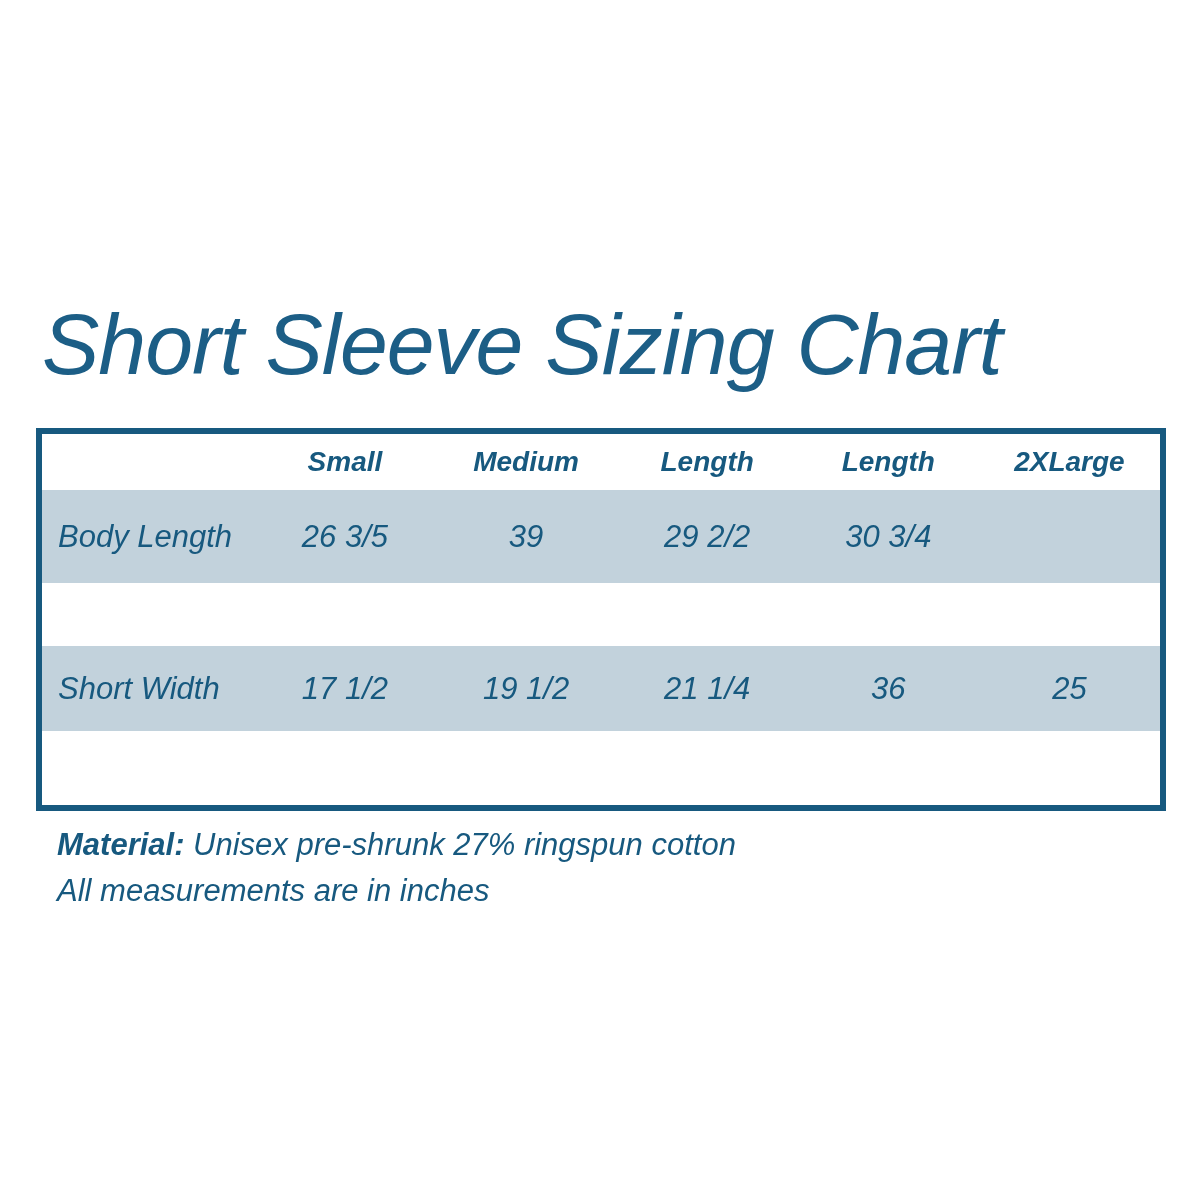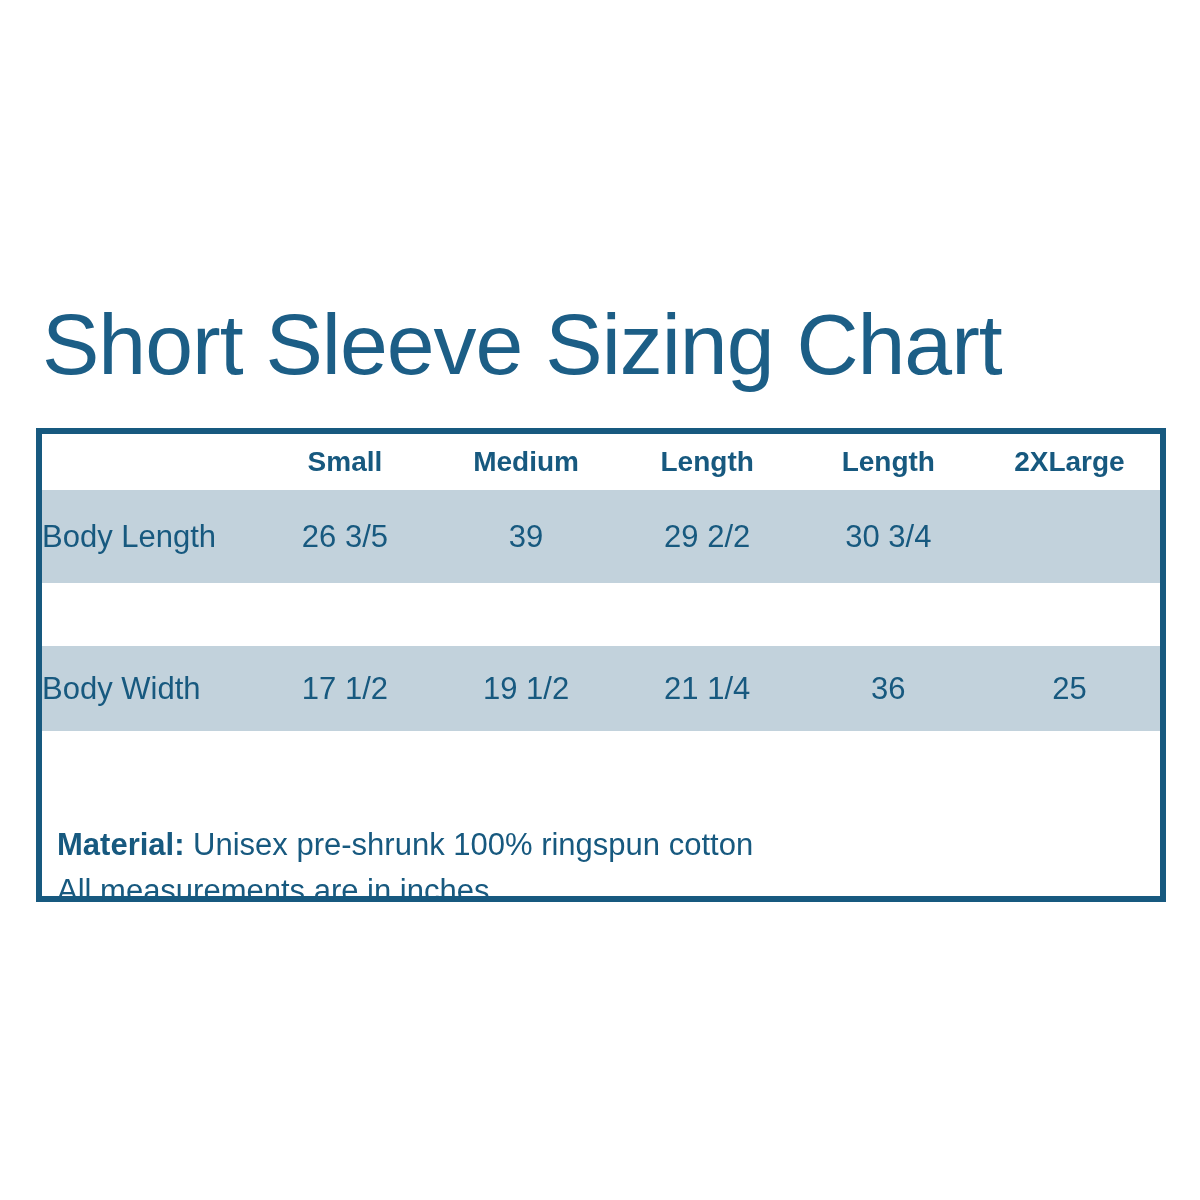--- a/index.html
+++ b/index.html
@@ -1,15 +1,15 @@
 <!DOCTYPE html>
 <html><head>
 <meta charset="utf-8">
 <style>
-  * { margin: 0; padding: 0; box-sizing: border-box; }
+  * { margin: 0; padding: 0; box-sizing: border-box; font-style: italic; }
   html, body {
     width: 1200px; height: 1200px;
     background: #ffffff;
     font-family: "Liberation Sans", sans-serif;
   }
   .page {
     position: relative;
     width: 1200px; height: 1200px;
     background: #ffffff;
     overflow: hidden;
@@ -19,21 +19,21 @@
     left: 42px; top: 295px;
     font-size: 86px;
     font-weight: 500;
     color: #1C5E86;
     white-space: nowrap;
     letter-spacing: -1px;
   }
   .sizing-table {
     position: absolute;
     left: 36px; top: 428px;
-    width: 1130px; height: 474px;
+    width: 1130px; height: 383px;
     border: 6px solid #17597F;
     background: #ffffff;
     display: flex;
     flex-direction: column;
   }
   .tr { display: flex; width: 100%; }
   .tr.header { height: 56px; background: #ffffff; }
   .tr.band { background: #C2D2DC; }
   .tr.r1 { height: 93px; }
   .tr.sp1 { height: 63px; background: #ffffff; }
@@ -43,20 +43,21 @@
     display: flex;
     align-items: center;
     justify-content: center;
     width: 16.2%;
     color: #17597F;
     font-size: 31px;
   }
   .td.label-col {
     width: 19%;
     justify-content: flex-start;
+    padding-left: 16px;
   }
   .tr.header .td {
     font-weight: bold;
     font-size: 28px;
   }
   .footer {
     position: absolute;
     left: 57px; top: 822px;
     color: #17597F;
     font-size: 31px;
@@ -86,30 +87,30 @@
       <div class="td label-col">Body Length</div>
       <div class="td">26 3/5</div>
       <div class="td">39</div>
       <div class="td">29 2/2</div>
       <div class="td">30 3/4</div>
     </div>
 
     <div class="tr sp1"></div>
 
     <div class="tr band r2">
-      <div class="td label-col">Body Width</div>
+      <div class="td label-col">Short Width</div>
       <div class="td">17 1/2</div>
       <div class="td">19 1/2</div>
       <div class="td">21 1/4</div>
       <div class="td">36</div>
       <div class="td">25</div>
     </div>
 
     <div class="tr sp2"></div>
 
   </div>
 
   <div class="footer">
-    <div><b>Material:</b><span> Unisex pre-shrunk 100% ringspun cotton</span></div>
+    <div><b>Material:</b><span> Unisex pre-shrunk 27% ringspun cotton</span></div>
     <div>All measurements are in inches</div>
   </div>
 
 </div>
 
 </body></html>

